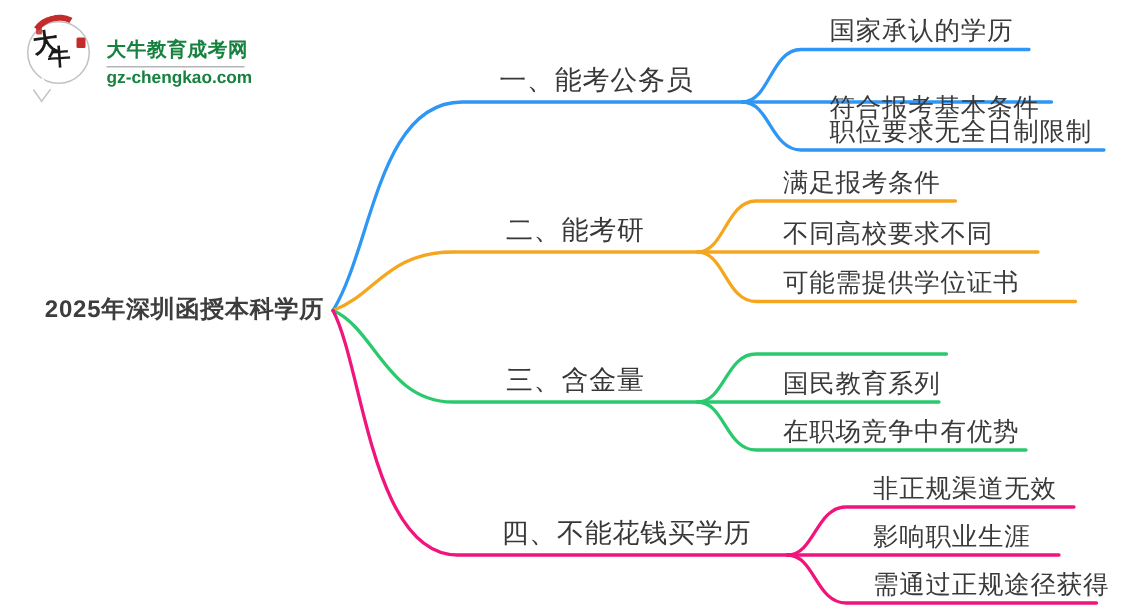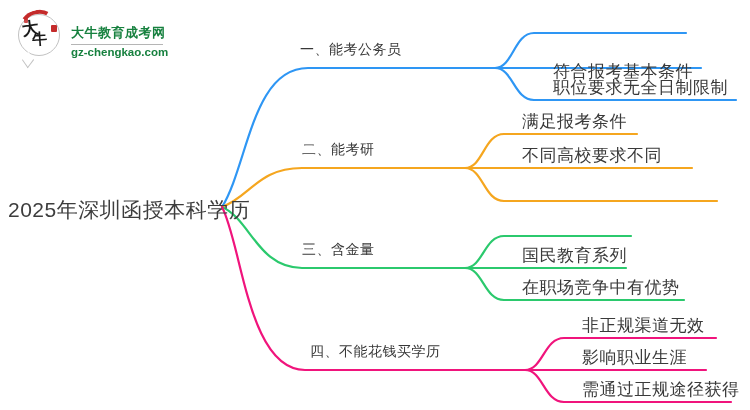--- a/index.html
+++ b/index.html
@@ -5,24 +5,24 @@
   html,body{margin:0;padding:0;background:#ffffff;}
   #stage{
     position:relative;width:750px;height:410px;overflow:hidden;background:#ffffff;
     font-family:"Liberation Sans","DejaVu Sans",sans-serif;
   }
   #wires{position:absolute;left:0;top:0;width:750px;height:410px;}
   #wires path{fill:none;stroke-width:2.2;stroke-linecap:round;}
 
   .txt{position:absolute;white-space:nowrap;color:#3a3a3a;}
   .central-title{
-    font-size:21px;color:#3d3d3d;text-align:left;letter-spacing:0.5px;
+    font-size:16px;color:#3d3d3d;text-align:right;letter-spacing:0.5px;font-weight:bold;
   }
   .main-label{
-    font-size:14px;text-align:left;letter-spacing:0.5px;color:#383838;
+    font-size:18px;text-align:center;letter-spacing:0.5px;color:#383838;
   }
   .child-label{
     font-size:17px;letter-spacing:0.5px;color:#3a3a3a;
   }
 
   
   #logo{position:absolute;left:14px;top:11px;width:175px;height:50px;}
   .logo-bubble{
     position:absolute;left:4px;top:3px;width:42px;height:42px;border-radius:50%;
     background:#ffffff;border:1.5px solid #c2c2c2;box-sizing:border-box;
@@ -100,26 +100,28 @@
     <div class="logo-seal" style="background: rgb(196, 43, 43);"></div>
     <div class="logo-dot" style="background: rgb(196, 43, 43);"></div>
     <div class="logo-title" style="color: rgb(23, 129, 63);">大牛教育成考网</div>
     <div class="logo-divider"></div>
     <div class="logo-domain" style="color: rgb(23, 129, 63);">gz-chengkao.com</div>
   </div>
 
   <div class="txt central-title" style="left:8px;top:196px;width:208px;">2025年深圳函授本科学历</div>
 
   <div class="txt main-label" style="left:300px;top:41px;width:195px;">一、能考公务员</div>
+  <div class="txt child-label" style="left:553px;top:9px;">国家承认的学历</div>
   <div class="txt child-label" style="left:553px;top:44px;margin-top:16px;">符合报考基本条件</div>
   <div class="txt child-label" style="left:553px;top:76px;">职位要求无全日制限制</div>
 
   <div class="txt main-label" style="left:302px;top:141px;width:163px;">二、能考研</div>
   <div class="txt child-label" style="left:522px;top:110px;">满足报考条件</div>
   <div class="txt child-label" style="left:522px;top:144px;">不同高校要求不同</div>
+  <div class="txt child-label" style="left:522px;top:177px;">可能需提供学位证书</div>
 
   <div class="txt main-label" style="left:302px;top:241px;width:163px;">三、含金量</div>
   <div class="txt child-label" style="left:522px;top:244px;text-align:right;">国民教育系列</div>
   <div class="txt child-label" style="left:522px;top:276px;">在职场竞争中有优势</div>
 
   <div class="txt main-label" style="left:310px;top:343px;width:215px;">四、不能花钱买学历</div>
   <div class="txt child-label" style="left:582px;top:314px;">非正规渠道无效</div>
   <div class="txt child-label" style="left:582px;top:346px;">影响职业生涯</div>
   <div class="txt child-label" style="left:582px;top:378px;">需通过正规途径获得</div>
 

